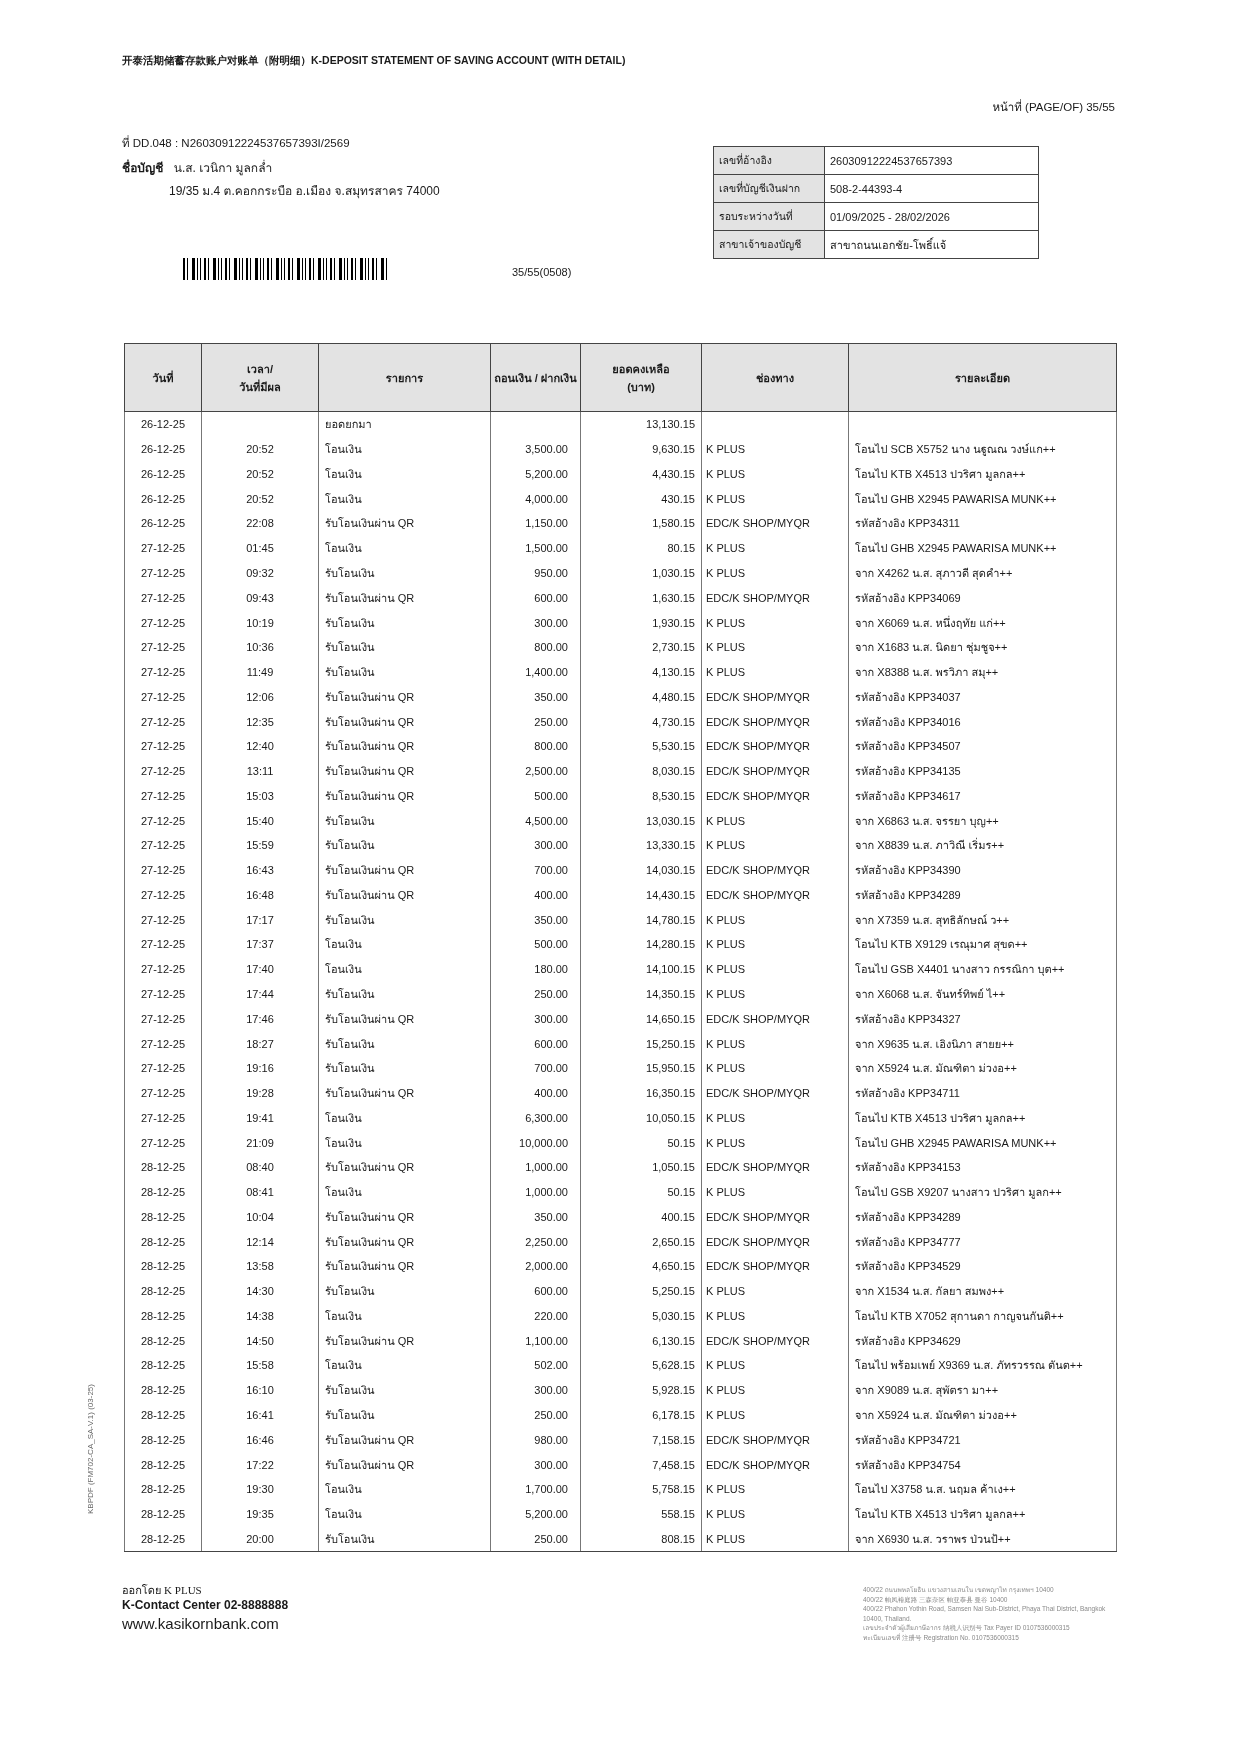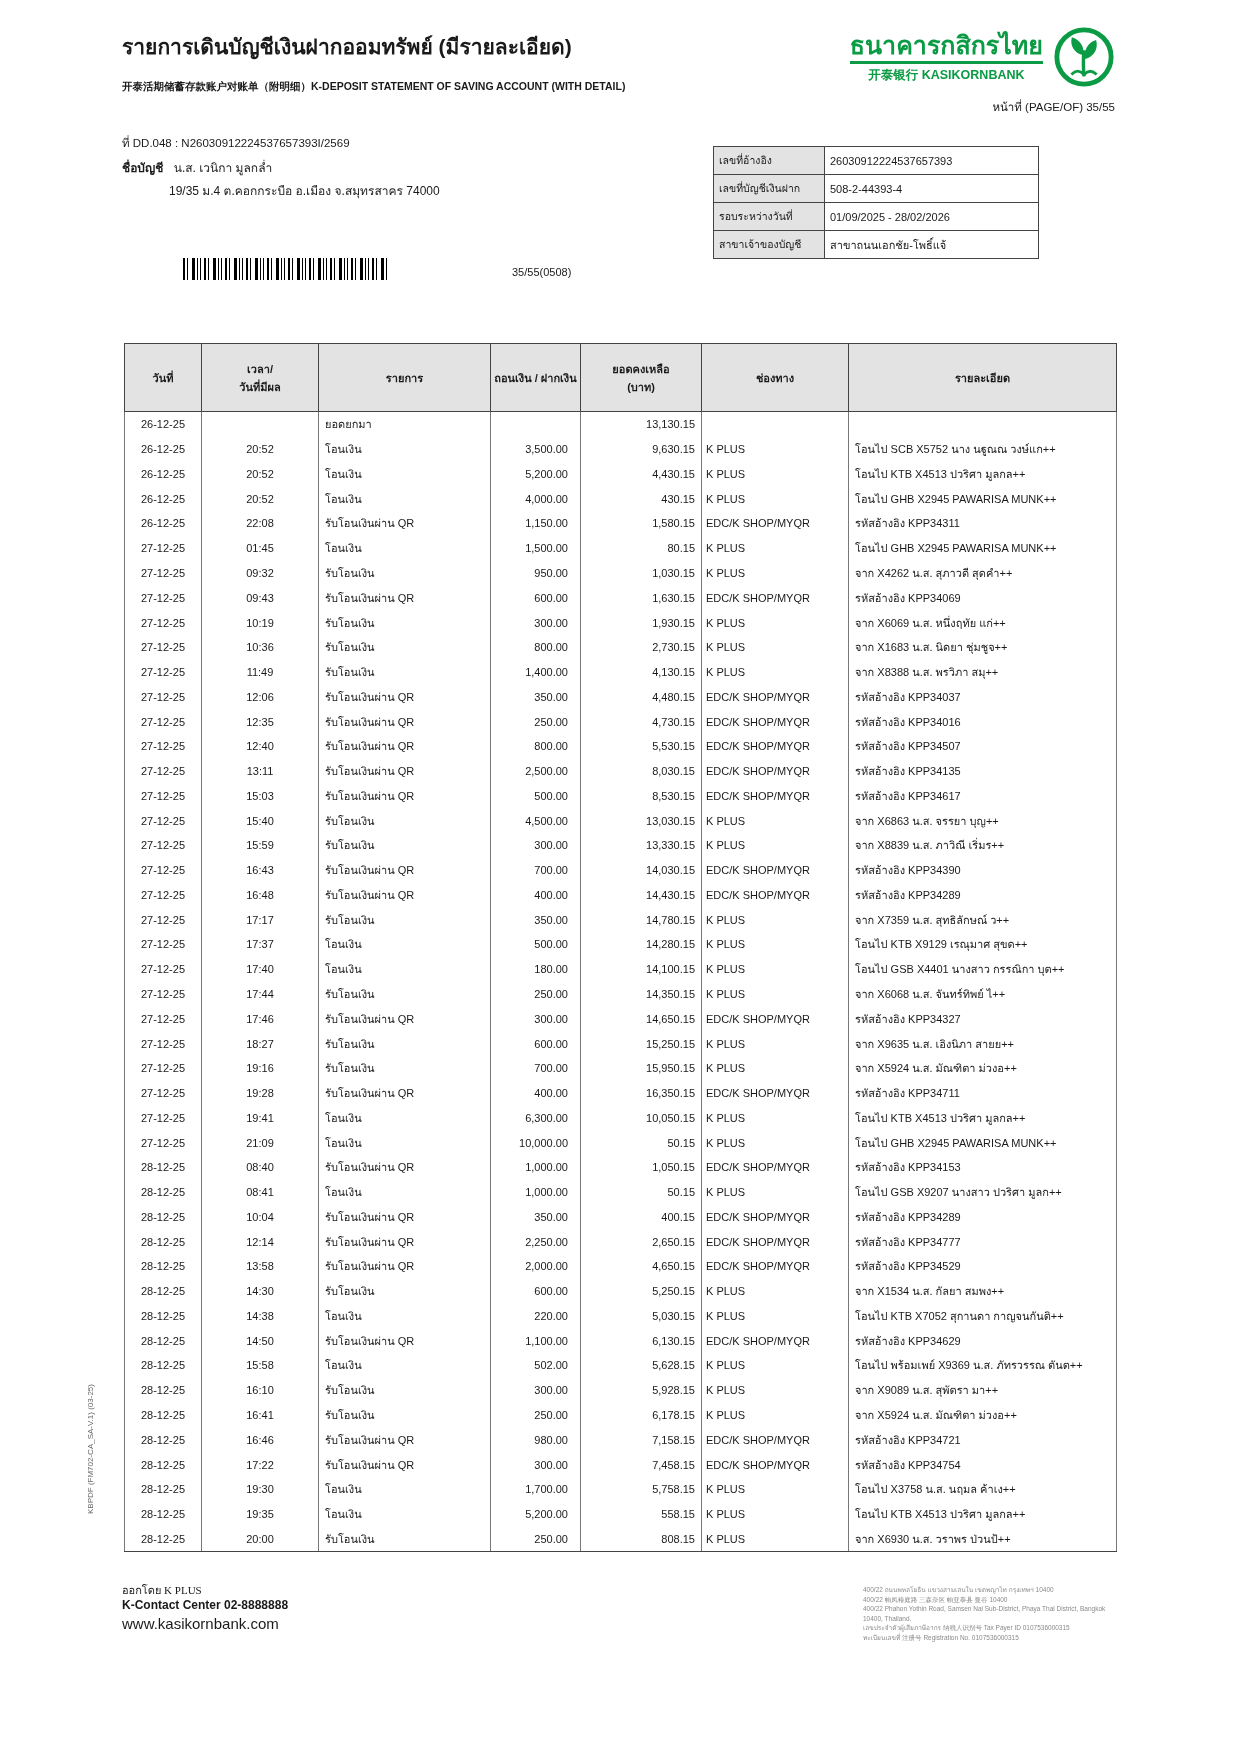--- a/index.html
+++ b/index.html
@@ -70,40 +70,23 @@
     writing-mode:vertical-rl;transform:rotate(180deg);
     font-size:8px;color:#666;white-space:nowrap;
   }
 </style>
 </head>
 <body>
 
 <div class="page">
 
   <div class="title-block">
-    <div class="doc-title">รายการเดินบัญชีเงินฝากออมทรัพย์ (มีรายละเอียด)</div>
     <div class="doc-subtitle">开泰活期储蓄存款账户对账单（附明细）K-DEPOSIT STATEMENT OF SAVING ACCOUNT (WITH DETAIL)</div>
   </div>
 
-  <div class="logo-block">
-    <div class="logo-text">
-      <div class="logo-th">ธนาคารกสิกรไทย</div>
-      <div class="logo-rule"></div>
-      <div class="logo-sub">开泰银行 KASIKORNBANK</div>
-    </div>
-    <div class="logo-mark">
-      <svg viewBox="0 0 64 64" width="62" height="62">
-        <circle cx="32" cy="32" r="28" fill="none" stroke="#0a9b44" stroke-width="5"></circle>
-        <path d="M32 52 C31 40 31 34 32 25" stroke="#0a9b44" stroke-width="3.5" fill="none"></path>
-        <path d="M31 30 C22 28 17 20 19.5 11.5 C29 14.5 32.5 22 31 30 Z" fill="#0a9b44"></path>
-        <path d="M33 34 C42.5 32 47 23.5 44.5 14.5 C35 17.5 31.5 26 33 34 Z" fill="#0a9b44"></path>
-        <path d="M19 50 C23.5 45.5 27.5 45.5 32 50 C36.5 45.5 40.5 45.5 45 50" stroke="#0a9b44" stroke-width="3" fill="none"></path>
-      </svg>
-    </div>
-  </div>
 
   <div class="page-label">หน้าที่ (PAGE/OF) 35/55</div>
   <div class="doc-no">ที่ DD.048 : N26030912224537657393I/2569</div>
 
   <div class="acct-name">
     <span class="lbl">ชื่อบัญชี</span>
     <span>น.ส. เวนิกา มูลกล่ำ</span>
   </div>
   <div class="acct-addr">19/35 ม.4 ต.คอกกระบือ อ.เมือง จ.สมุทรสาคร 74000</div>
 

